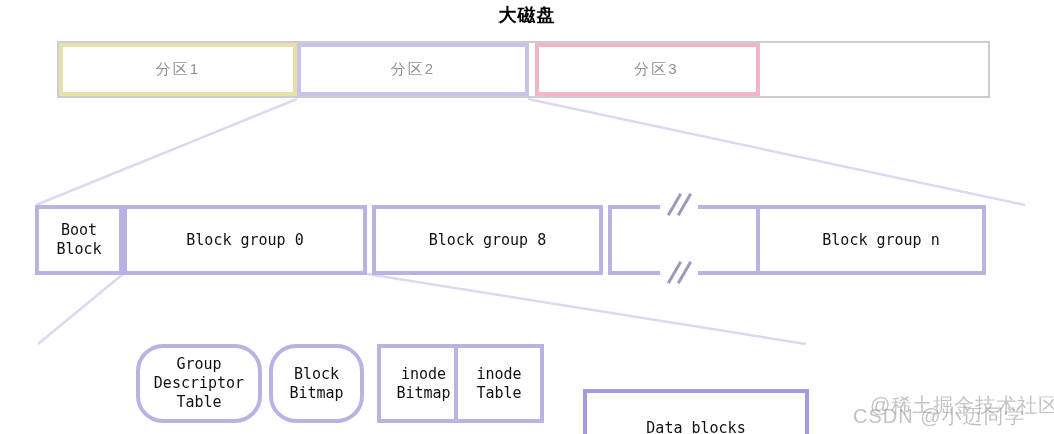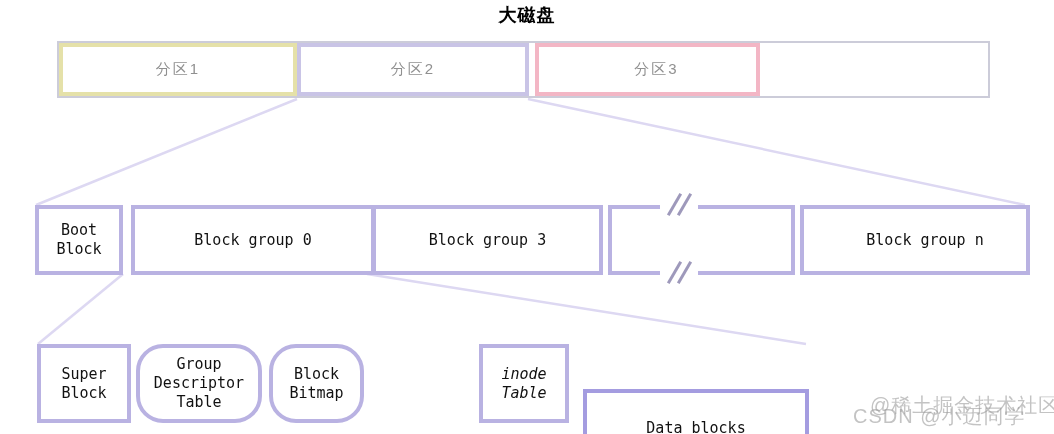--- a/index.html
+++ b/index.html
@@ -104,50 +104,50 @@
       <span>分区2</span>
     </div>
     <div class="partition p3">
       <span>分区3</span>
     </div>
   </div>
 
   <div class="block-box row2" style="left:35px;width:88px;">
     <span>Boot Block</span>
   </div>
-  <div class="block-box row2" style="left:131px;width:244px;">
+  <div class="block-box row2" style="left:123px;width:244px;">
     <span>Block group 0</span>
   </div>
   <div class="block-box row2" style="left:372px;width:231px;">
-    <span>Block group 3</span>
+    <span>Block group 8</span>
   </div>
   <div class="block-box row2" style="left:608px;width:187px;"></div>
-  <div class="block-box row2" style="left:800px;width:230px;padding-left:20px;">
+  <div class="block-box row2" style="left:756px;width:230px;padding-left:20px;">
     <span>Block group n</span>
   </div>
 
   <div class="break-mark" style="left:660px;top:191px;">
     <div class="bar b1"></div>
     <div class="bar b2"></div>
   </div>
   <div class="break-mark" style="left:660px;top:259px;">
     <div class="bar b1"></div>
     <div class="bar b2"></div>
   </div>
 
-  <div class="block-box row3" style="left:37px;width:94px;">
-    <span>Super Block</span>
-  </div>
   <div class="block-box row3" style="left:136px;width:126px;border-radius:27px;">
     <span>Group Descriptor Table</span>
   </div>
   <div class="block-box row3" style="left:269px;width:95px;border-radius:27px;">
     <span>Block Bitmap</span>
   </div>
-  <div class="block-box row3" style="left:479px;width:90px;font-style:italic;">
+  <div class="block-box row3" style="left:377px;width:93px;">
+    <span>inode Bitmap</span>
+  </div>
+  <div class="block-box row3" style="left:454px;width:90px;">
     <span>inode Table</span>
   </div>
   <div class="block-box row3 data-blocks" style="left:583px;width:226px;margin-top:45px;">
     <span>Data blocks</span>
   </div>
 
   <div class="watermark wm-juejin">@稀土掘金技术社区</div>
   <div class="watermark wm-csdn">CSDN @小迈同学</div>
 
 </div>

